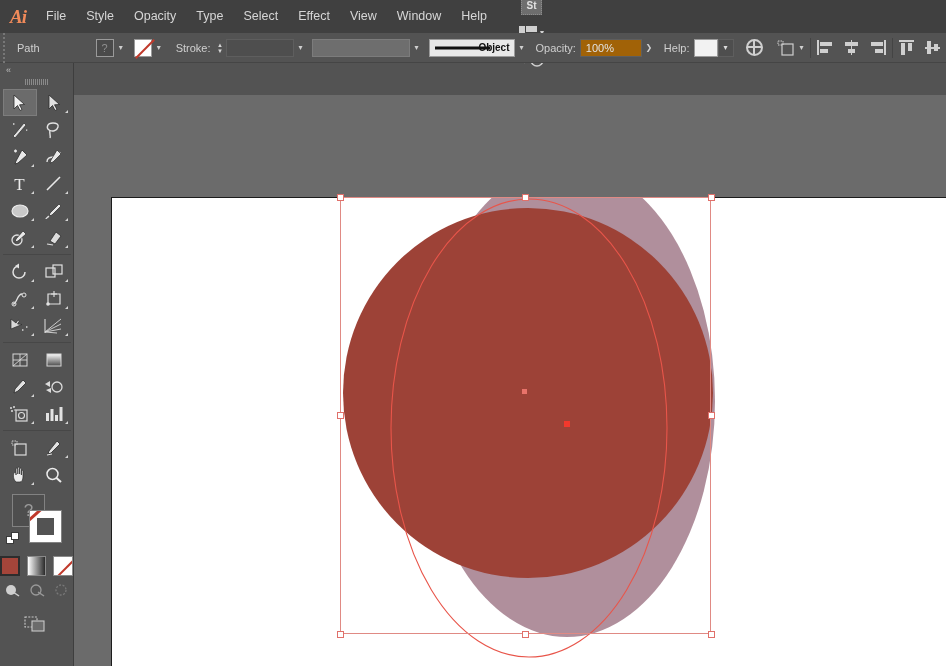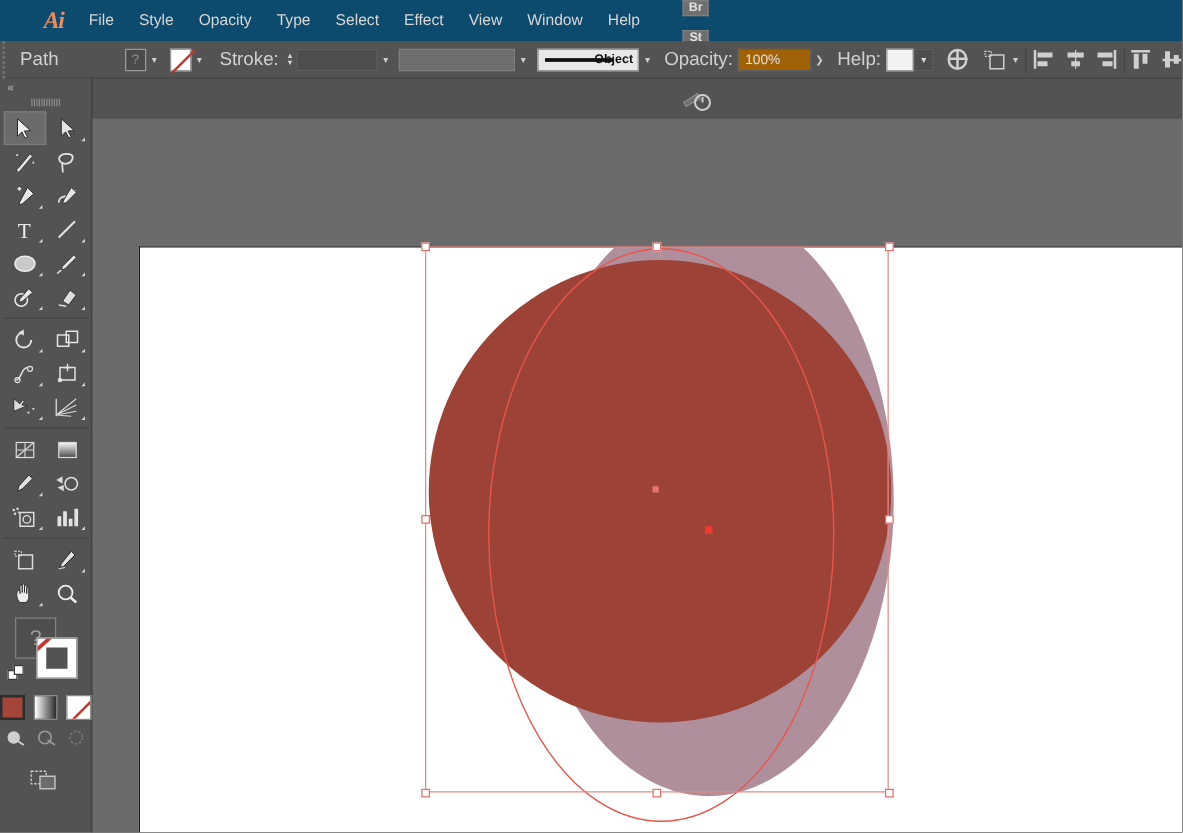--- a/index.html
+++ b/index.html
@@ -8,22 +8,22 @@
     overflow: hidden;
     background: #535353;
     font-family: "Liberation Sans", sans-serif;
     -webkit-font-smoothing: antialiased;
   }
   #app { position: relative; width: 946px; height: 666px; }
 
   
   #menubar {
     position: absolute; left: 0; top: 0; width: 946px; height: 33px;
-    background: #0c4a6e;
-    display: flex;  padding-left: 25px;
+    background: #404040;
+    display: flex; align-items: center;
   }
   #ai-logo {
     width: 36px; height: 33px;
     display: flex; align-items: center; justify-content: center;
     font-family: "Liberation Serif", serif;
     font-size: 19px; font-weight: bold; font-style: italic;
     color: #f08a5a; letter-spacing: -1px;
   }
   .menu-item {
     padding: 0 10px; height: 33px; line-height: 33px;
@@ -49,21 +49,21 @@
   
   #controlbar {
     position: absolute; left: 0; top: 33px; width: 946px; height: 30px;
     background: #535353;
     border-bottom: 1px solid #454545;
     display: flex; align-items: center;
   }
   .cgrip { width: 7px; height: 30px; display:flex; flex-direction:column;
            justify-content:center; align-items:center; gap:2px; }
   .cgrip i { width: 2px; height: 2px; background: #777; display:block; }
-  .clabel { font-size: 15px; color: #d0d0d0; cursor: default; white-space: nowrap; }
+  .clabel { font-size: 11px; color: #d0d0d0; cursor: default; white-space: nowrap; }
   .vsep { width: 1px; height: 20px; background: #444; margin: 0 6px; }
 
   .swatch-box {
     width: 18px; height: 18px; border: 1px solid #9a9a9a;
     display:flex; align-items:center; justify-content:center;
     font-size: 11px; color: #8f8f8f; background: #4a4a4a;
     cursor: default; position: relative;
   }
   .swatch-white { background: #fff; }
   .none-slash {

